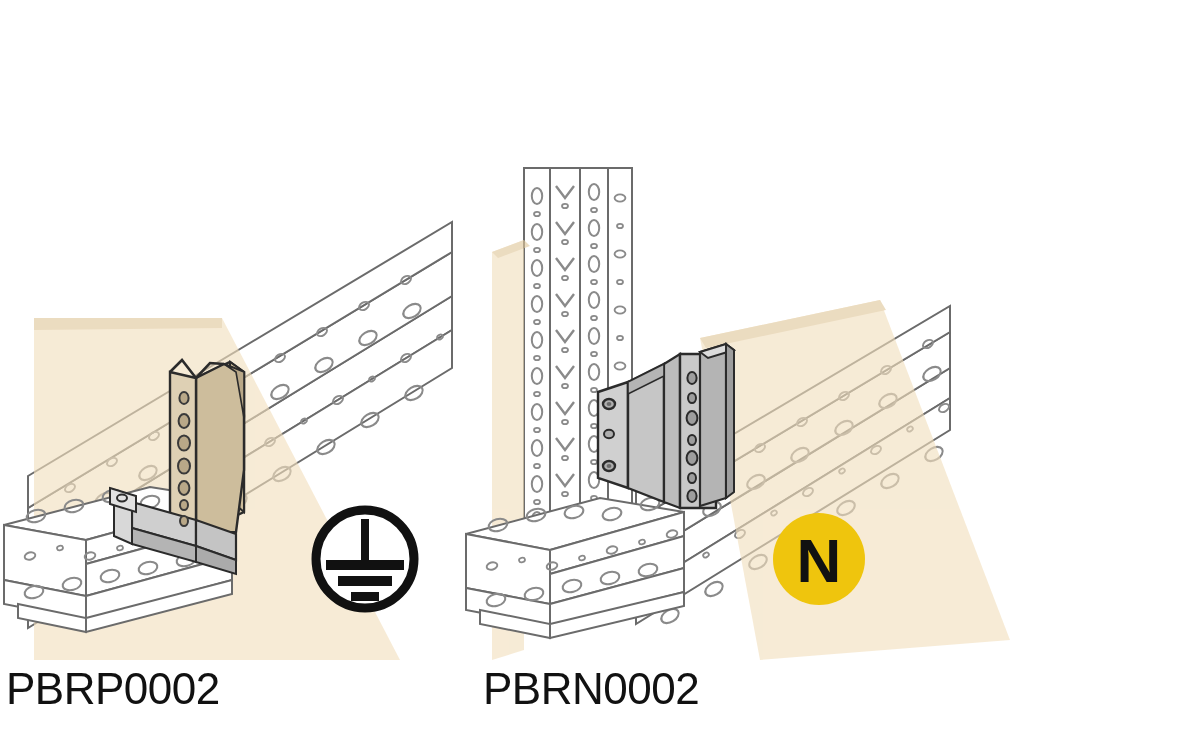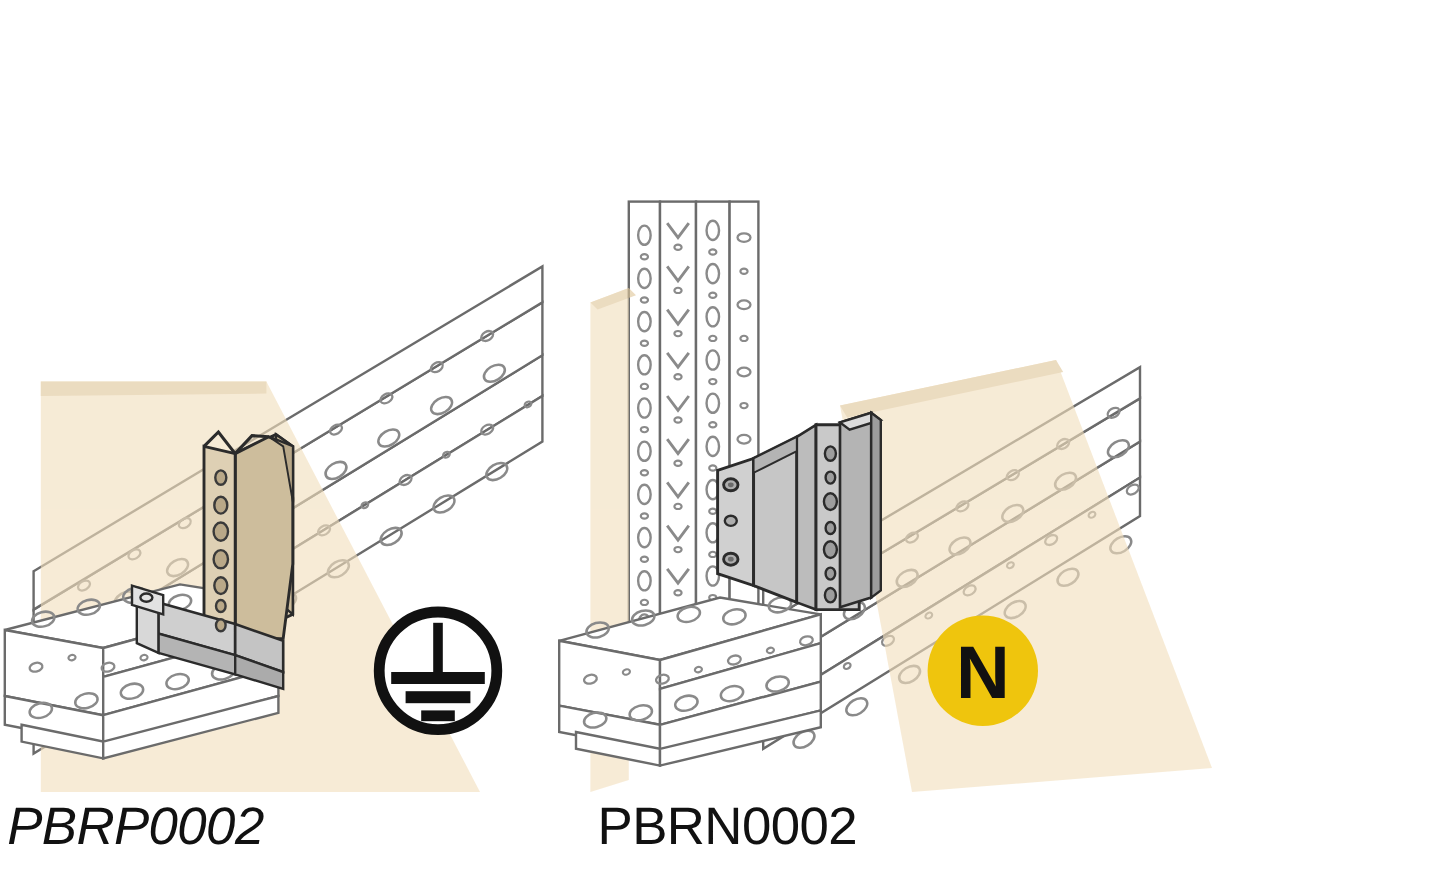--- a/index.html
+++ b/index.html
@@ -16,22 +16,22 @@
   .label{
     position:absolute;
     font-family:"Liberation Sans", sans-serif;
     font-size:44px;
     font-weight:400;
     letter-spacing:-0.5px;
     color:#111111;
     white-space:nowrap;
     line-height:1;
   }
-  #label-left{left:6px;top:667px;font-style:italic;}
-  #label-right{left:498px;top:667px;}
+  #label-left{left:6px;top:667px;}
+  #label-right{left:483px;top:667px;}
 </style>
 </head>
 <body>
 
 <div id="stage">
 <svg viewBox="0 0 1200 733" xmlns="http://www.w3.org/2000/svg">
   <defs>
 
     <g id="ovalH">
       <ellipse cx="0" cy="0" rx="9.5" ry="6" fill="none" stroke="#8a8a8a" stroke-width="2.1"></ellipse>

